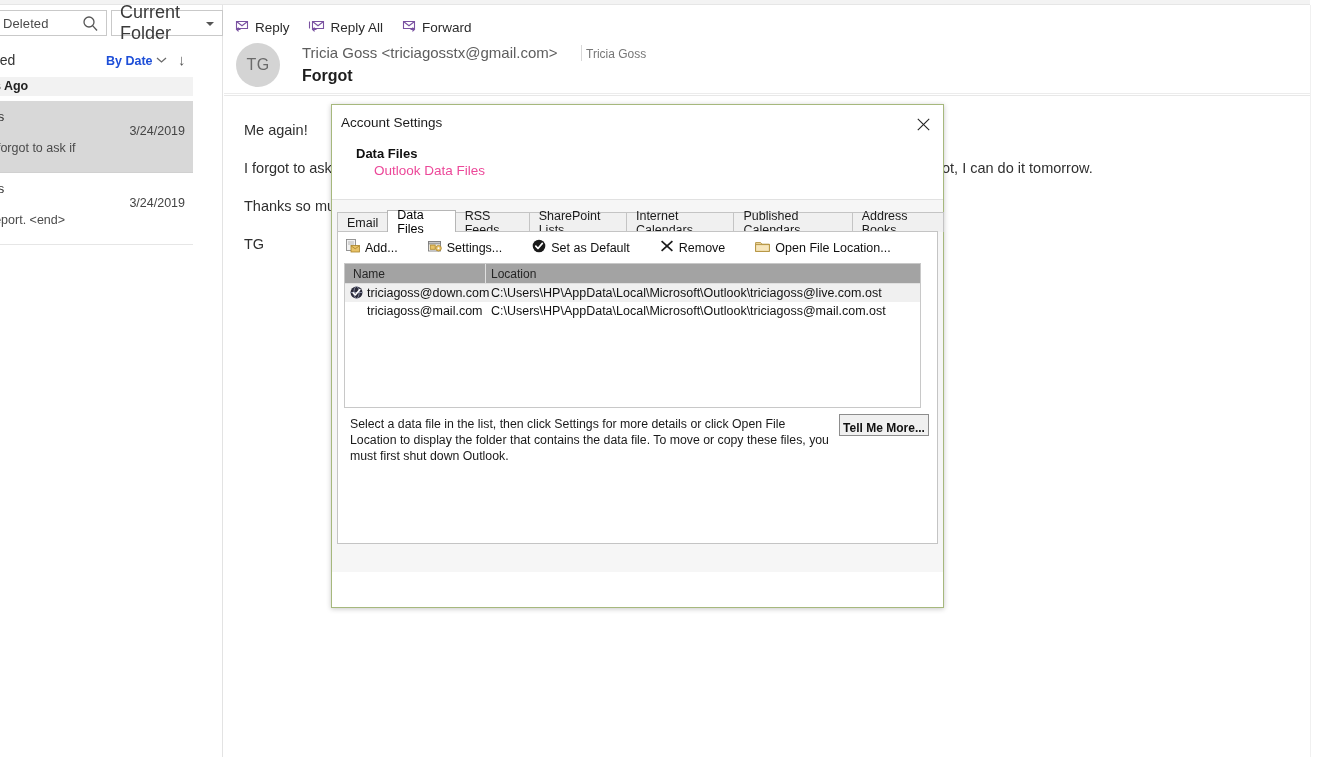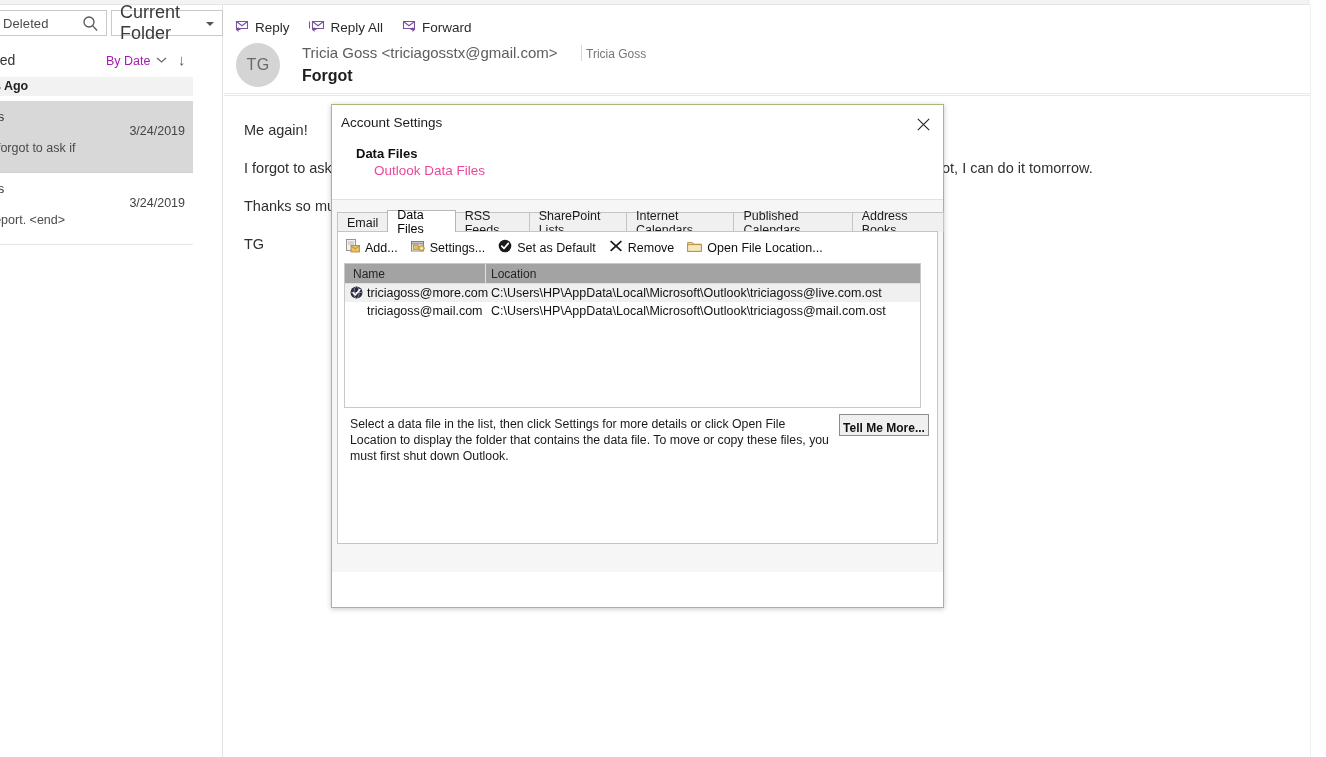--- a/index.html
+++ b/index.html
@@ -38,21 +38,21 @@
     display:flex; align-items:center; padding-left:8px;
   }
   .scope-text { font-size:18px; color:#3a3a3a; }
   .scope-caret {
     position:absolute; right:8px; top:11px;
     width:0;height:0;border-left:4px solid transparent;border-right:4px solid transparent;border-top:4px solid #555;
   }
 
   .list-header { position:absolute; left:0; top:44px; width:223px; height:26px; }
   .lh-folder { position:absolute; left:-12px; top:3px; font-size:14px; color:#333; }
-  .lh-sort { position:absolute; left:106px; top:5px; font-size:12.5px; color:#a21caf; }
+  .lh-sort { position:absolute; left:106px; top:5px; font-size:12.5px; color:#1d4ed8;font-weight:bold; }
   .lh-chev { position:absolute; left:156px; top:4px; font-size:12px; color:#6b6b6b; }
   .lh-arrow { position:absolute; left:178px; top:2px; font-size:15px; color:#5a5a5a; }
 
   .group-hdr {
     position:absolute; left:0; top:72px; width:193px; height:20px;
     background:#f2f2f2; border-bottom:1px solid #fff;
   }
   .group-hdr span { position:absolute; left:-13px; top:2px; font-size:12.5px; font-weight:bold; color:#222; }
 
   .msg-item { position:absolute; left:0; width:193px; height:72px; border-bottom:1px solid #e6e6e6; }
@@ -108,21 +108,21 @@
     display:flex; align-items:center; cursor:default; margin-right:-1px;
   }
   .tab.active { background:#ffffff; height:22px; color:#000; border-color:#b6b6b6; position:relative; z-index:3; }
 
   .tabpanel {
     position:absolute; left:5px; top:126px; width:601px; height:313px;
     background:#ffffff; border:1px solid #c4c4c4;
   }
 
   
-  .tb { position:absolute; left:5px; top:5px; height:22px; display:flex; align-items:center; gap:7px; }
+  .tb { position:absolute; left:5px; top:5px; height:22px; display:flex; align-items:center; gap:24px; }
   .tb-btn { display:flex; align-items:center; gap:5px; padding:2px 3px; cursor:default; }
   .tb-label { font-size:12.5px; color:#101010; }
 
   
   .lv {
     position:absolute; left:6px; top:31px; width:577px; height:145px;
     border:1px solid #c8c8c8; background:#fff;
   }
   .lv-head { position:relative; height:20px; background:#a3a3a3; border-bottom:1px solid #e0e0e0; }
   .lv-th { position:absolute; top:3px; font-size:12px; color:#262626; }
@@ -375,21 +375,21 @@
 
         <div class="lv-row sel">
           <span class="lv-ico">
             <svg width="13" height="13" viewBox="0 0 13 13">
               <circle cx="6.5" cy="6.5" r="6" fill="#2b2b3a"></circle>
               <ellipse cx="6.5" cy="6.5" rx="2.6" ry="6" fill="none" stroke="#9aa0b5" stroke-width="0.8"></ellipse>
               <line x1="0.7" y1="6.5" x2="12.3" y2="6.5" stroke="#9aa0b5" stroke-width="0.8"></line>
               <polyline points="3.2,6.9 5.3,9 9.9,3.6" fill="none" stroke="#ffffff" stroke-width="1.6" stroke-linecap="round" stroke-linejoin="round"></polyline>
             </svg>
           </span>
-          <span class="lv-name">triciagoss@more.com</span>
+          <span class="lv-name">triciagoss@down.com</span>
           <span class="lv-loc">C:\Users\HP\AppData\Local\Microsoft\Outlook\triciagoss@live.com.ost</span>
         </div>
 
         <div class="lv-row">
           <span class="lv-name">triciagoss@mail.com</span>
           <span class="lv-loc">C:\Users\HP\AppData\Local\Microsoft\Outlook\triciagoss@mail.com.ost</span>
         </div>
       </div>
 
       <div class="desc">Select a data file in the list, then click Settings for more details or click Open File Location to display the folder that contains the data file. To move or copy these files, you must first shut down Outlook.</div>

